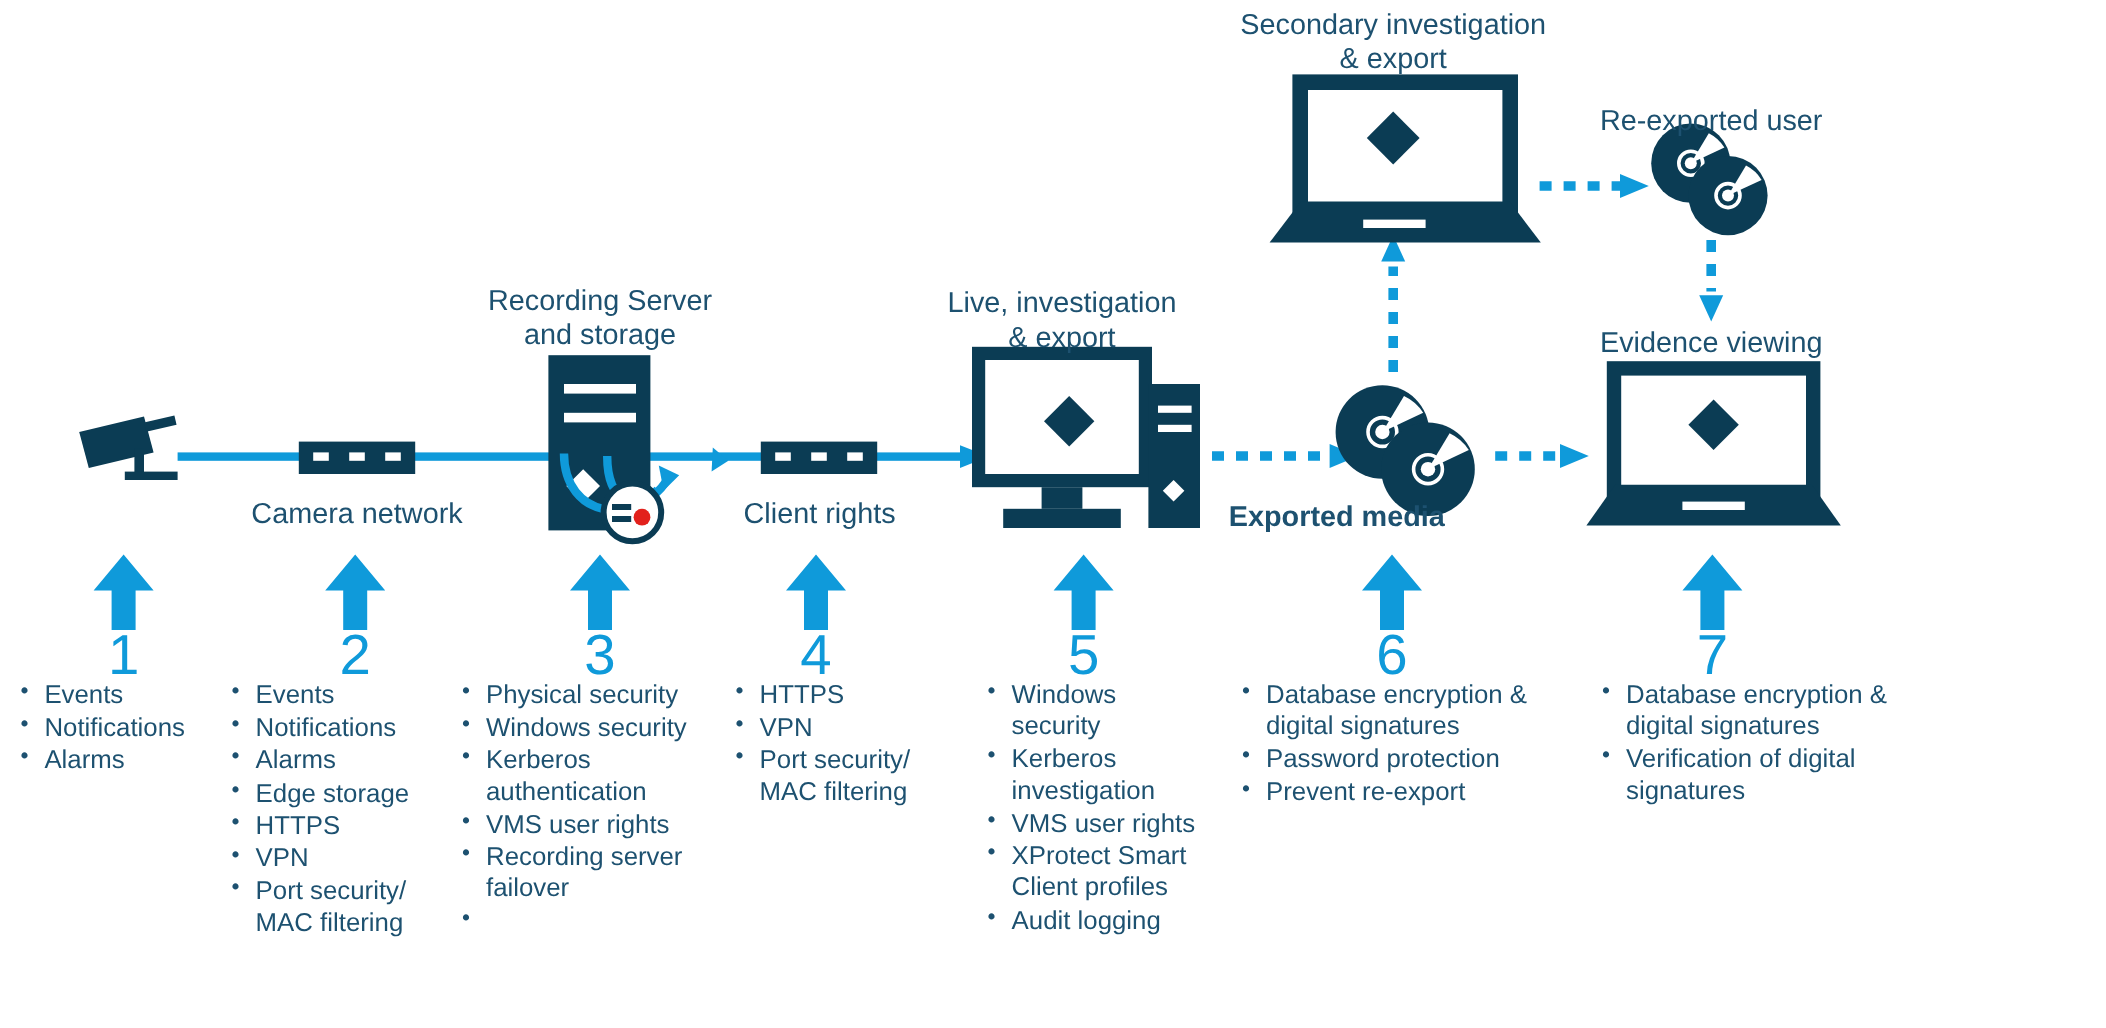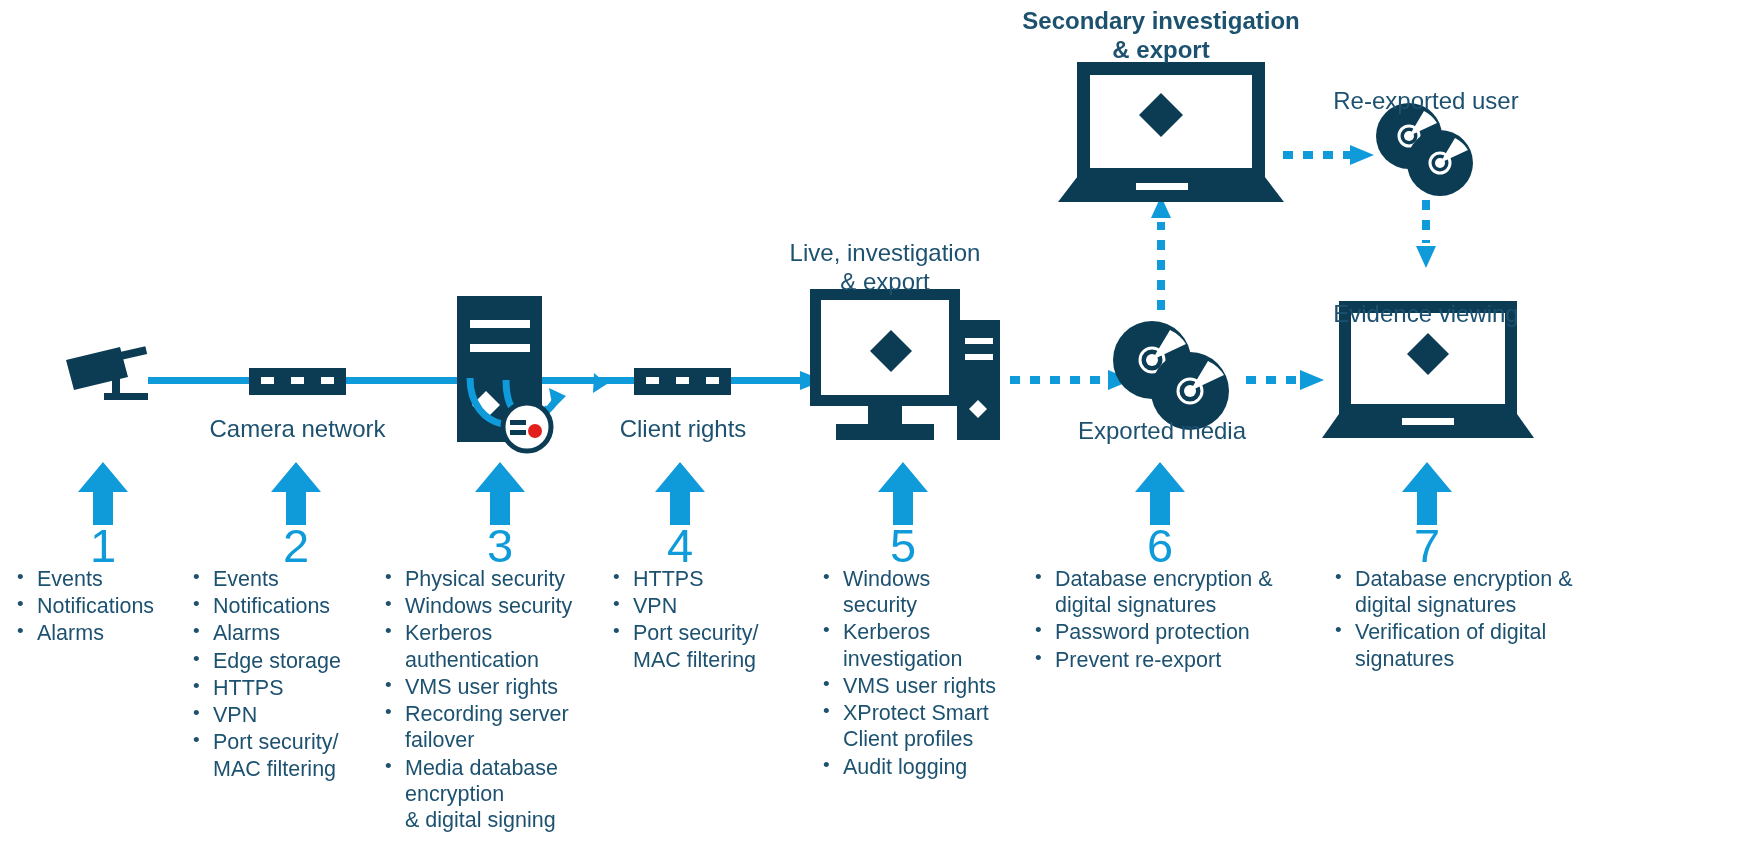--- a/index.html
+++ b/index.html
@@ -176,36 +176,38 @@
       <polygon points="903,462 928,492 913,492 913,525 893,525 893,492 878,492" class="bl"></polygon>
     </g>
     <g>
       <polygon points="1160,462 1185,492 1170,492 1170,525 1150,525 1150,492 1135,492" class="bl"></polygon>
     </g>
     <g>
       <polygon points="1427,462 1452,492 1437,492 1437,525 1417,525 1417,492 1402,492" class="bl"></polygon>
     </g>
   </svg>
 
-  <div class="lbl" style="left:1000px;top:6px;width:322px;font-weight:bold;">Secondary investigation
+  <div class="lbl" style="left:1000px;top:6px;width:322px;">Secondary investigation
 &amp; export</div>
 
   <div class="lbl" style="left:1310px;top:86px;width:232px;">Re-exported user</div>
 
-  <div class="lbl" style="left:1320px;top:271px;width:212px;margin-top:28px;">Evidence viewing</div>
-
+  <div class="lbl" style="left:1320px;top:271px;width:212px;">Evidence viewing</div>
+
+  <div class="lbl" style="left:340px;top:236px;width:320px;">Recording Server
+and storage</div>
 
   <div class="lbl" style="left:760px;top:238px;width:250px;">Live, investigation
 &amp; export</div>
 
   <div class="lbl" style="left:190px;top:414px;width:215px;">Camera network</div>
 
   <div class="lbl" style="left:578px;top:414px;width:210px;">Client rights</div>
 
-  <div class="lbl" style="left:1056px;top:416px;width:212px;">Exported media</div>
+  <div class="lbl" style="left:1008px;top:416px;width:212px;font-weight:bold;">Exported media</div>
 
   <div class="num" style="left:68px;top:522px;width:70px;">1</div>
   <div class="num" style="left:261px;top:522px;width:70px;">2</div>
   <div class="num" style="left:465px;top:522px;width:70px;">3</div>
   <div class="num" style="left:645px;top:522px;width:70px;">4</div>
   <div class="num" style="left:868px;top:522px;width:70px;">5</div>
   <div class="num" style="left:1125px;top:522px;width:70px;">6</div>
   <div class="num" style="left:1392px;top:522px;width:70px;">7</div>
 
   <div class="col" style="left:12px;top:566px;width:170px;">
@@ -229,22 +231,21 @@
       </ul>
     </div>
 
   <div class="col" style="left:380px;top:566px;width:240px;">
       <ul>
         <li><span class="bul">•</span><span style="white-space: pre-line;">Physical  security</span></li>
         <li><span class="bul">•</span><span style="white-space: pre-line;">Windows security</span></li>
         <li><span class="bul">•</span><span style="white-space: pre-line;">Kerberos authentication</span></li>
         <li><span class="bul">•</span><span style="white-space: pre-line;">VMS user rights</span></li>
         <li><span class="bul">•</span><span style="white-space: pre-line;">Recording server failover</span></li>
-        <li><span class="bul">•</span><span style="white-space: pre-line;">Media database encryption
-&amp; digital signing</span></li>
+        <li><span class="bul">•</span></li>
       </ul>
     </div>
 
   <div class="col" style="left:608px;top:566px;width:180px;">
       <ul>
         <li><span class="bul">•</span><span style="white-space: pre-line;">HTTPS</span></li>
         <li><span class="bul">•</span><span style="white-space: pre-line;">VPN</span></li>
         <li><span class="bul">•</span><span style="white-space: pre-line;">Port security/
 MAC filtering</span></li>
       </ul>

